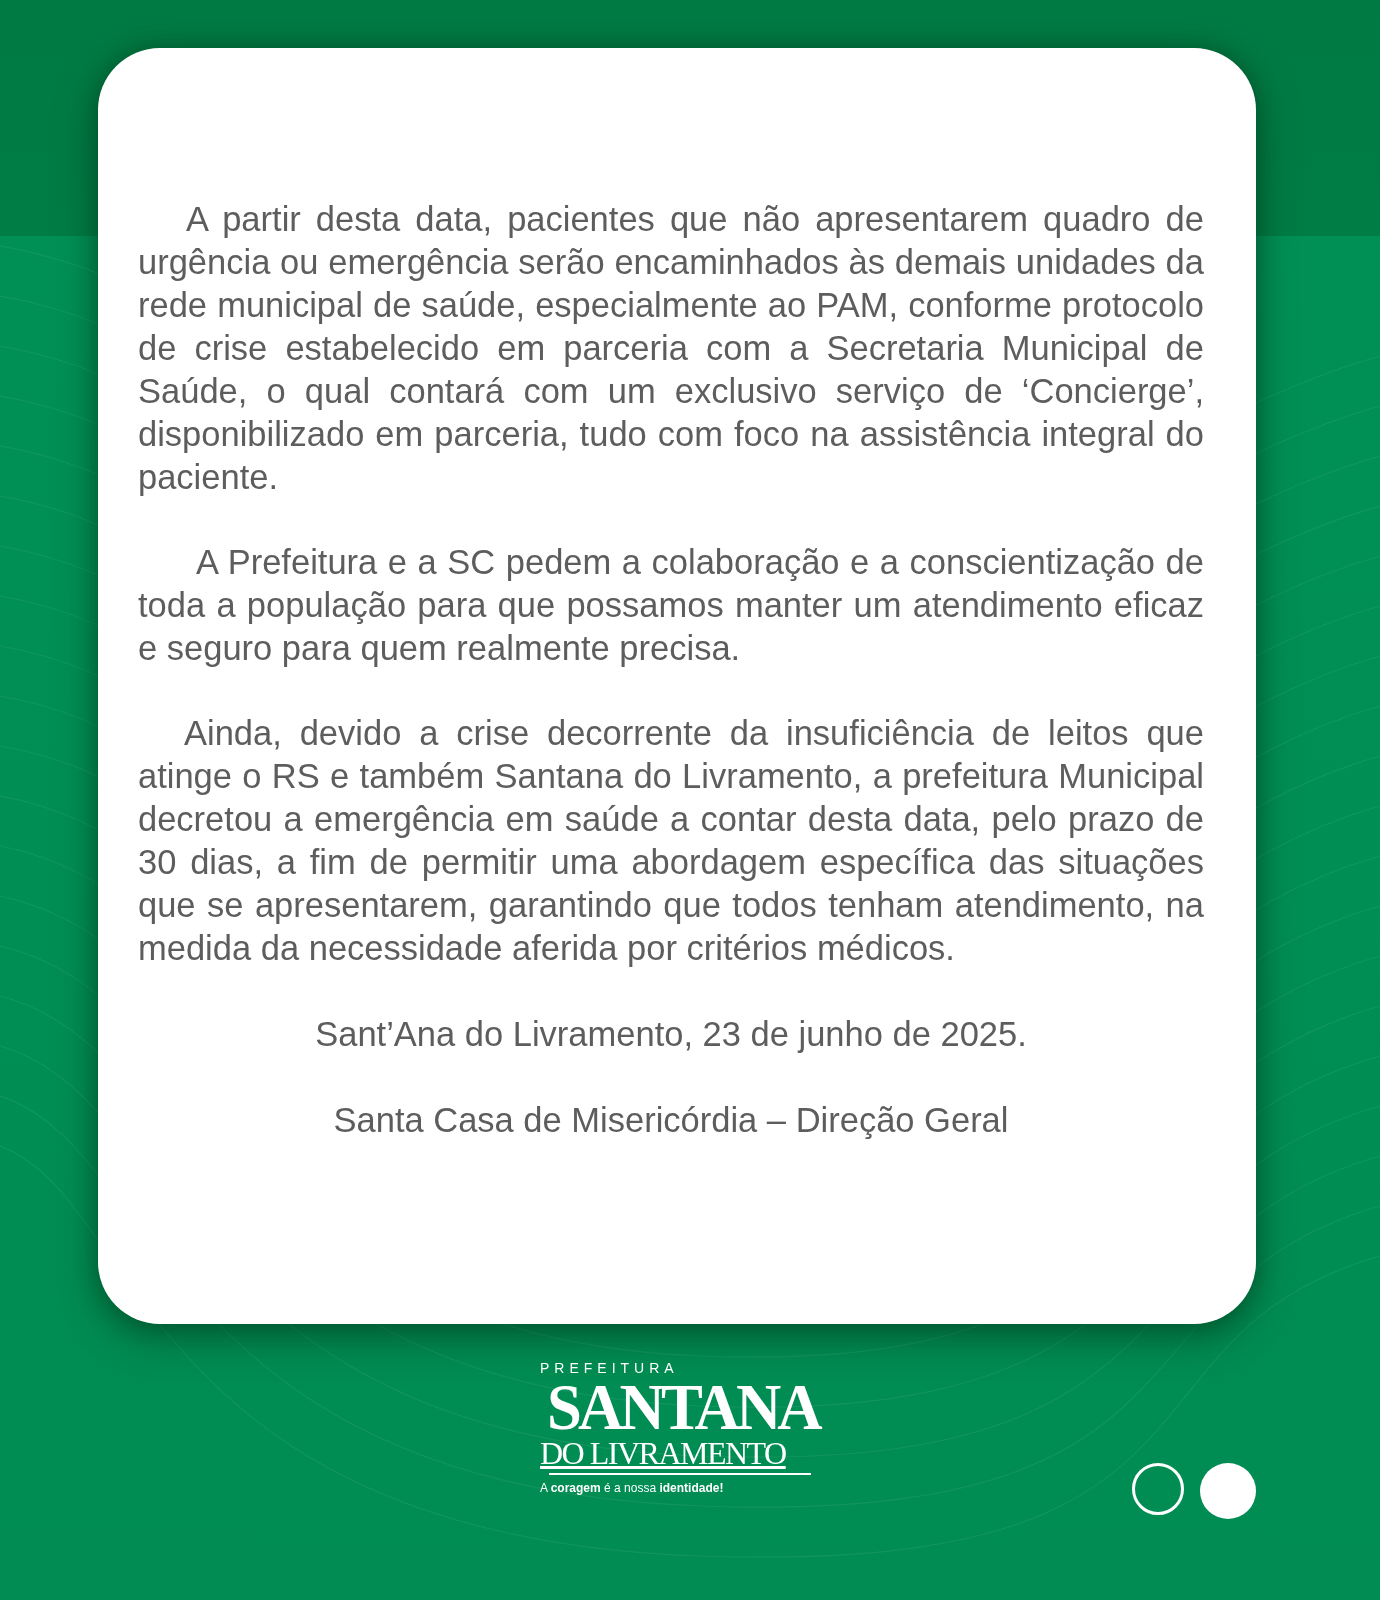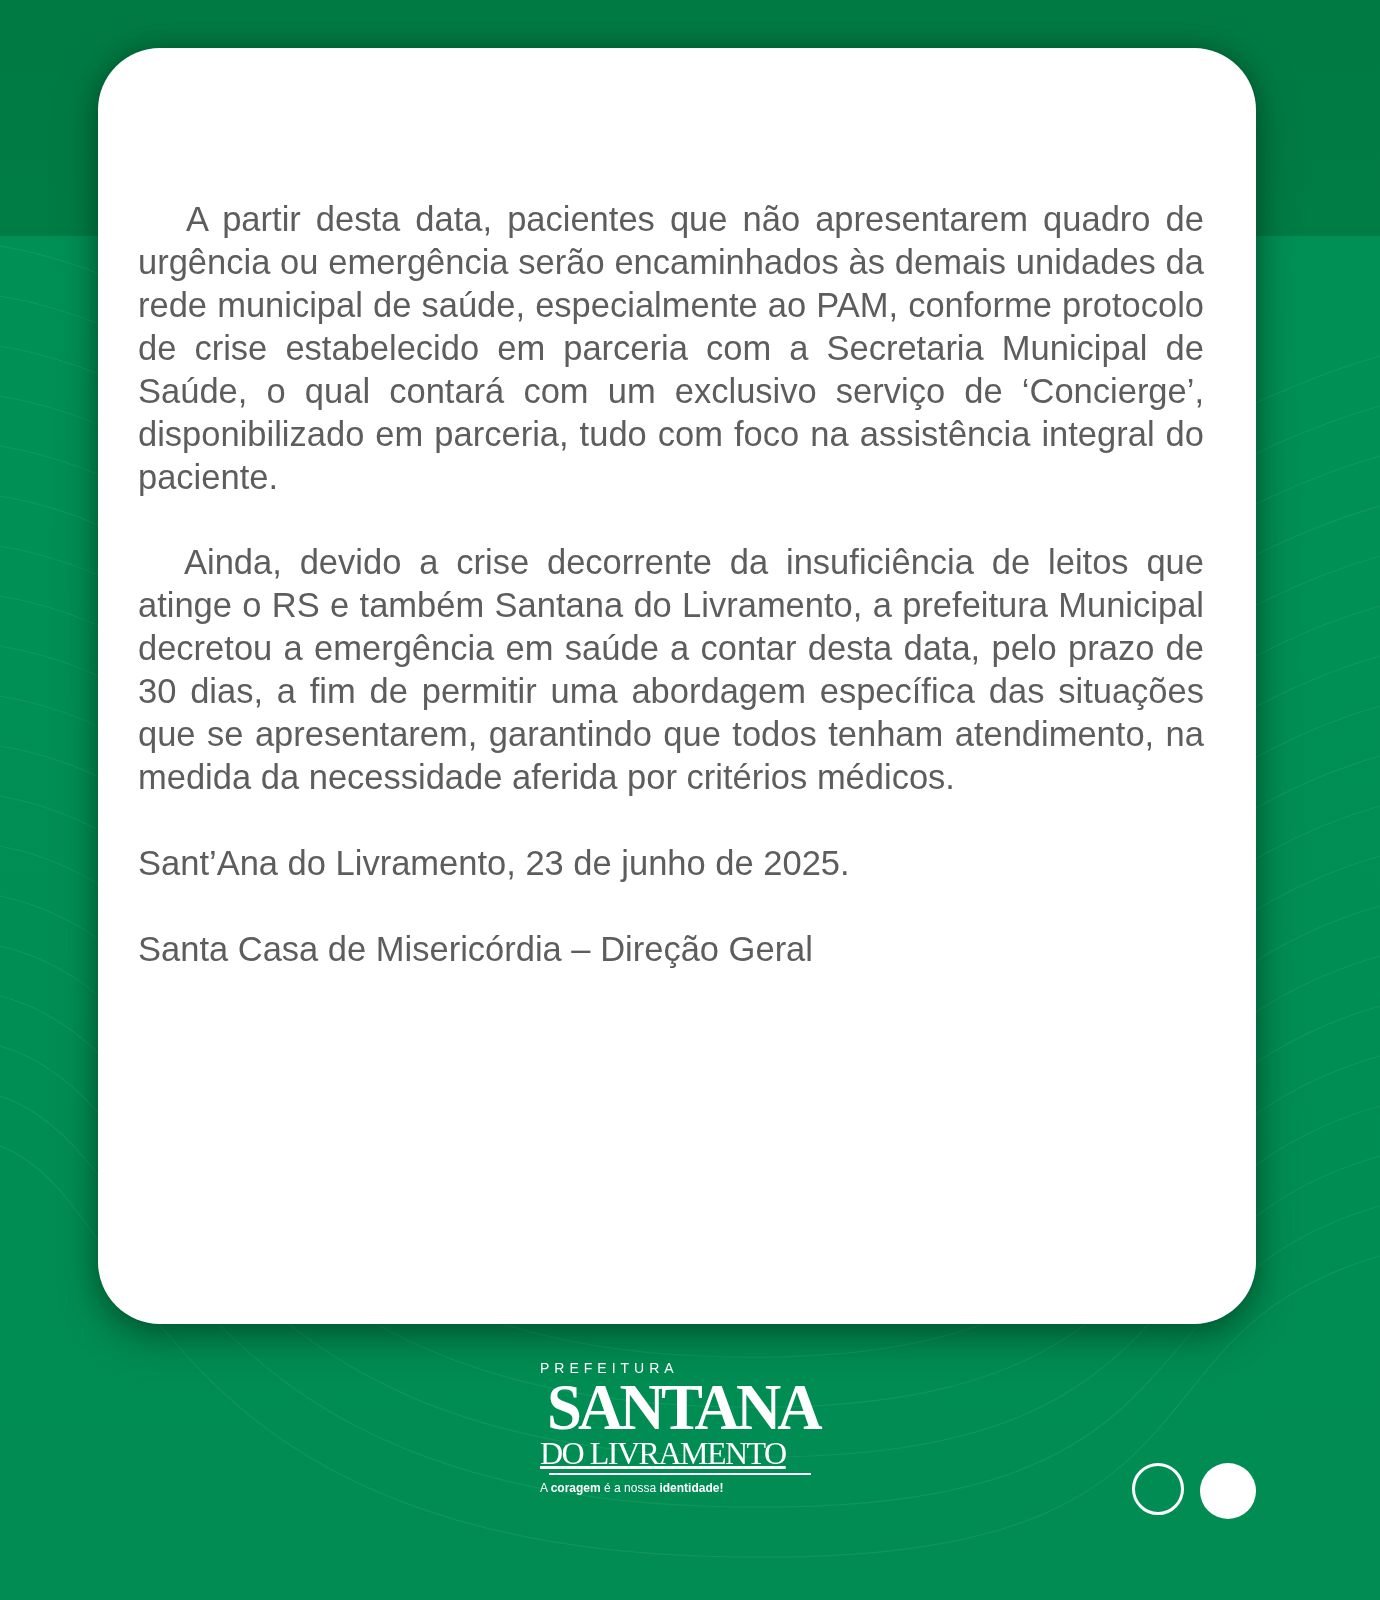--- a/index.html
+++ b/index.html
@@ -22,21 +22,21 @@
     background: #ffffff; border-radius: 62px;
     box-shadow: 0 14px 40px rgba(0, 60, 30, 0.55), 0 0 22px rgba(0,50,25,0.35);
   }
   .card-body {
     position: absolute; left: 40px; top: 110px; width: 1066px;
     color: #5d5d5d; font-size: 34.5px; line-height: 43px; margin-top: 40px;
   }
   .para { text-align: justify; text-align-last: left; margin: 0 0 42px 0; text-indent: 48px; }
   .para.p2 { text-indent: 58px; }
   .para.p3 { text-indent: 46px; margin-bottom: 43px; }
-  .center-line { text-align: left; margin: 0; }
+  .center-line { text-align: center; margin: 0; }
   .date-line { margin-bottom: 43px; }
   .logo {
     position: absolute; left: 540px; top: 1356px; width: 280px; height: 160px;
     color: #ffffff; text-align: left;
   }
   .logo .pref { font-size: 14px; letter-spacing: 5px; margin-top: 4px; }
   .logo .santana {
     font-family: "Liberation Serif", "DejaVu Serif", serif;
     font-size: 66px; line-height: 60px; font-weight: bold; letter-spacing: -4px;
     transform: scaleX(0.95); margin-top: 1px;
@@ -82,20 +82,21 @@
     <path d="M0,760 C200,810 200,1150 700,1170 S1100,950 1380,870"></path>
     <path d="M0,810 C180,860 180,1200 700,1220 S1100,1000 1380,920"></path>
     <path d="M0,860 C160,910 160,1250 700,1270 S1100,1050 1380,970"></path>
     <path d="M0,910 C140,960 140,1300 700,1320 S1100,1100 1380,1020"></path>
   </g>
 </svg>
 
 <div class="card">
   <div class="card-body">
     <p class="para p1">A partir desta data, pacientes que não apresentarem quadro de urgência ou emergência serão encaminhados às demais unidades da rede municipal de saúde, especialmente ao PAM, conforme protocolo de crise estabelecido em parceria com a Secretaria Municipal de Saúde, o qual contará com um exclusivo serviço de ‘Concierge’, disponibilizado em parceria, tudo com foco na assistência integral do paciente.</p>
+    <p class="para p2">A Prefeitura e a SC pedem a colaboração e a conscientização de toda a população para que possamos manter um atendimento eficaz e seguro para quem realmente precisa.</p>
     <p class="para p3">Ainda, devido a crise decorrente da insuficiência de leitos que atinge o RS e também Santana do Livramento, a prefeitura Municipal decretou a emergência em saúde a contar desta data, pelo prazo de 30 dias, a fim de permitir uma abordagem específica das situações que se apresentarem, garantindo que todos tenham atendimento, na medida da necessidade aferida por critérios médicos.</p>
     <p class="center-line date-line">Sant’Ana do Livramento, 23 de junho de 2025.</p>
     <p class="center-line">Santa Casa de Misericórdia – Direção Geral</p>
   </div>
 </div>
 
 <div class="logo">
   <div class="pref">PREFEITURA</div>
   <div class="santana">SANTANA</div>
   <div class="dolivramento">DO LIVRAMENTO</div>

